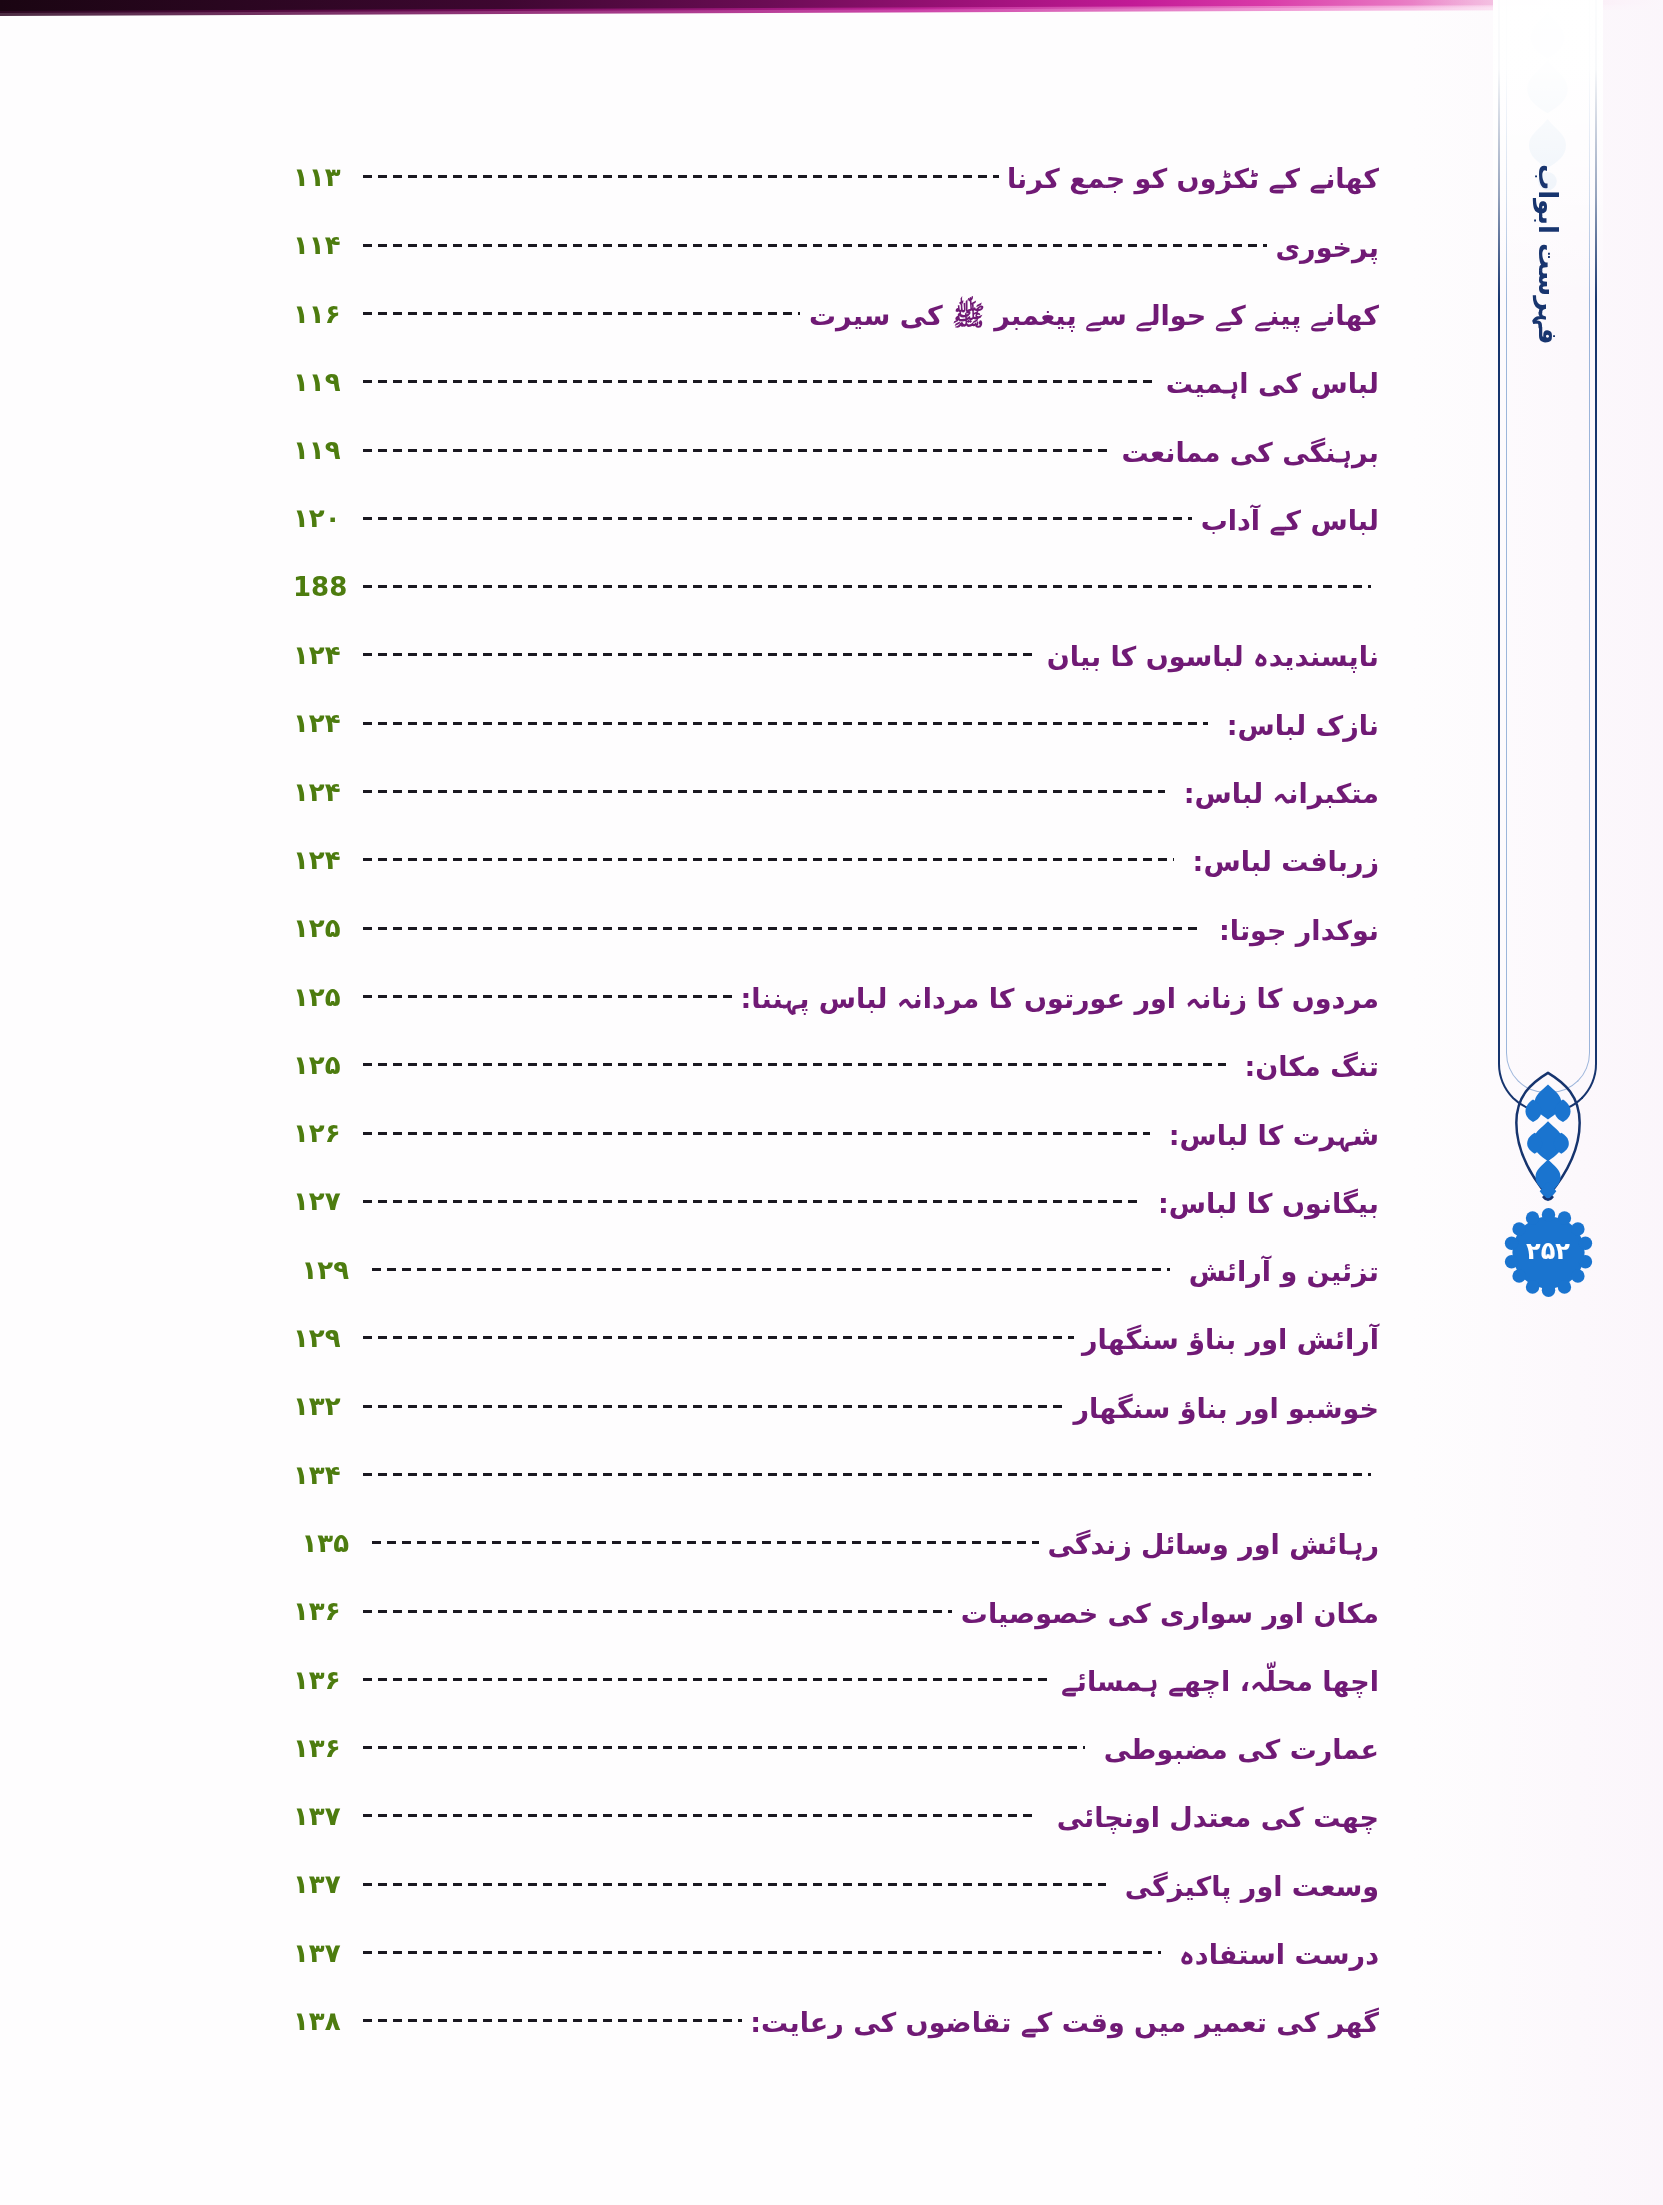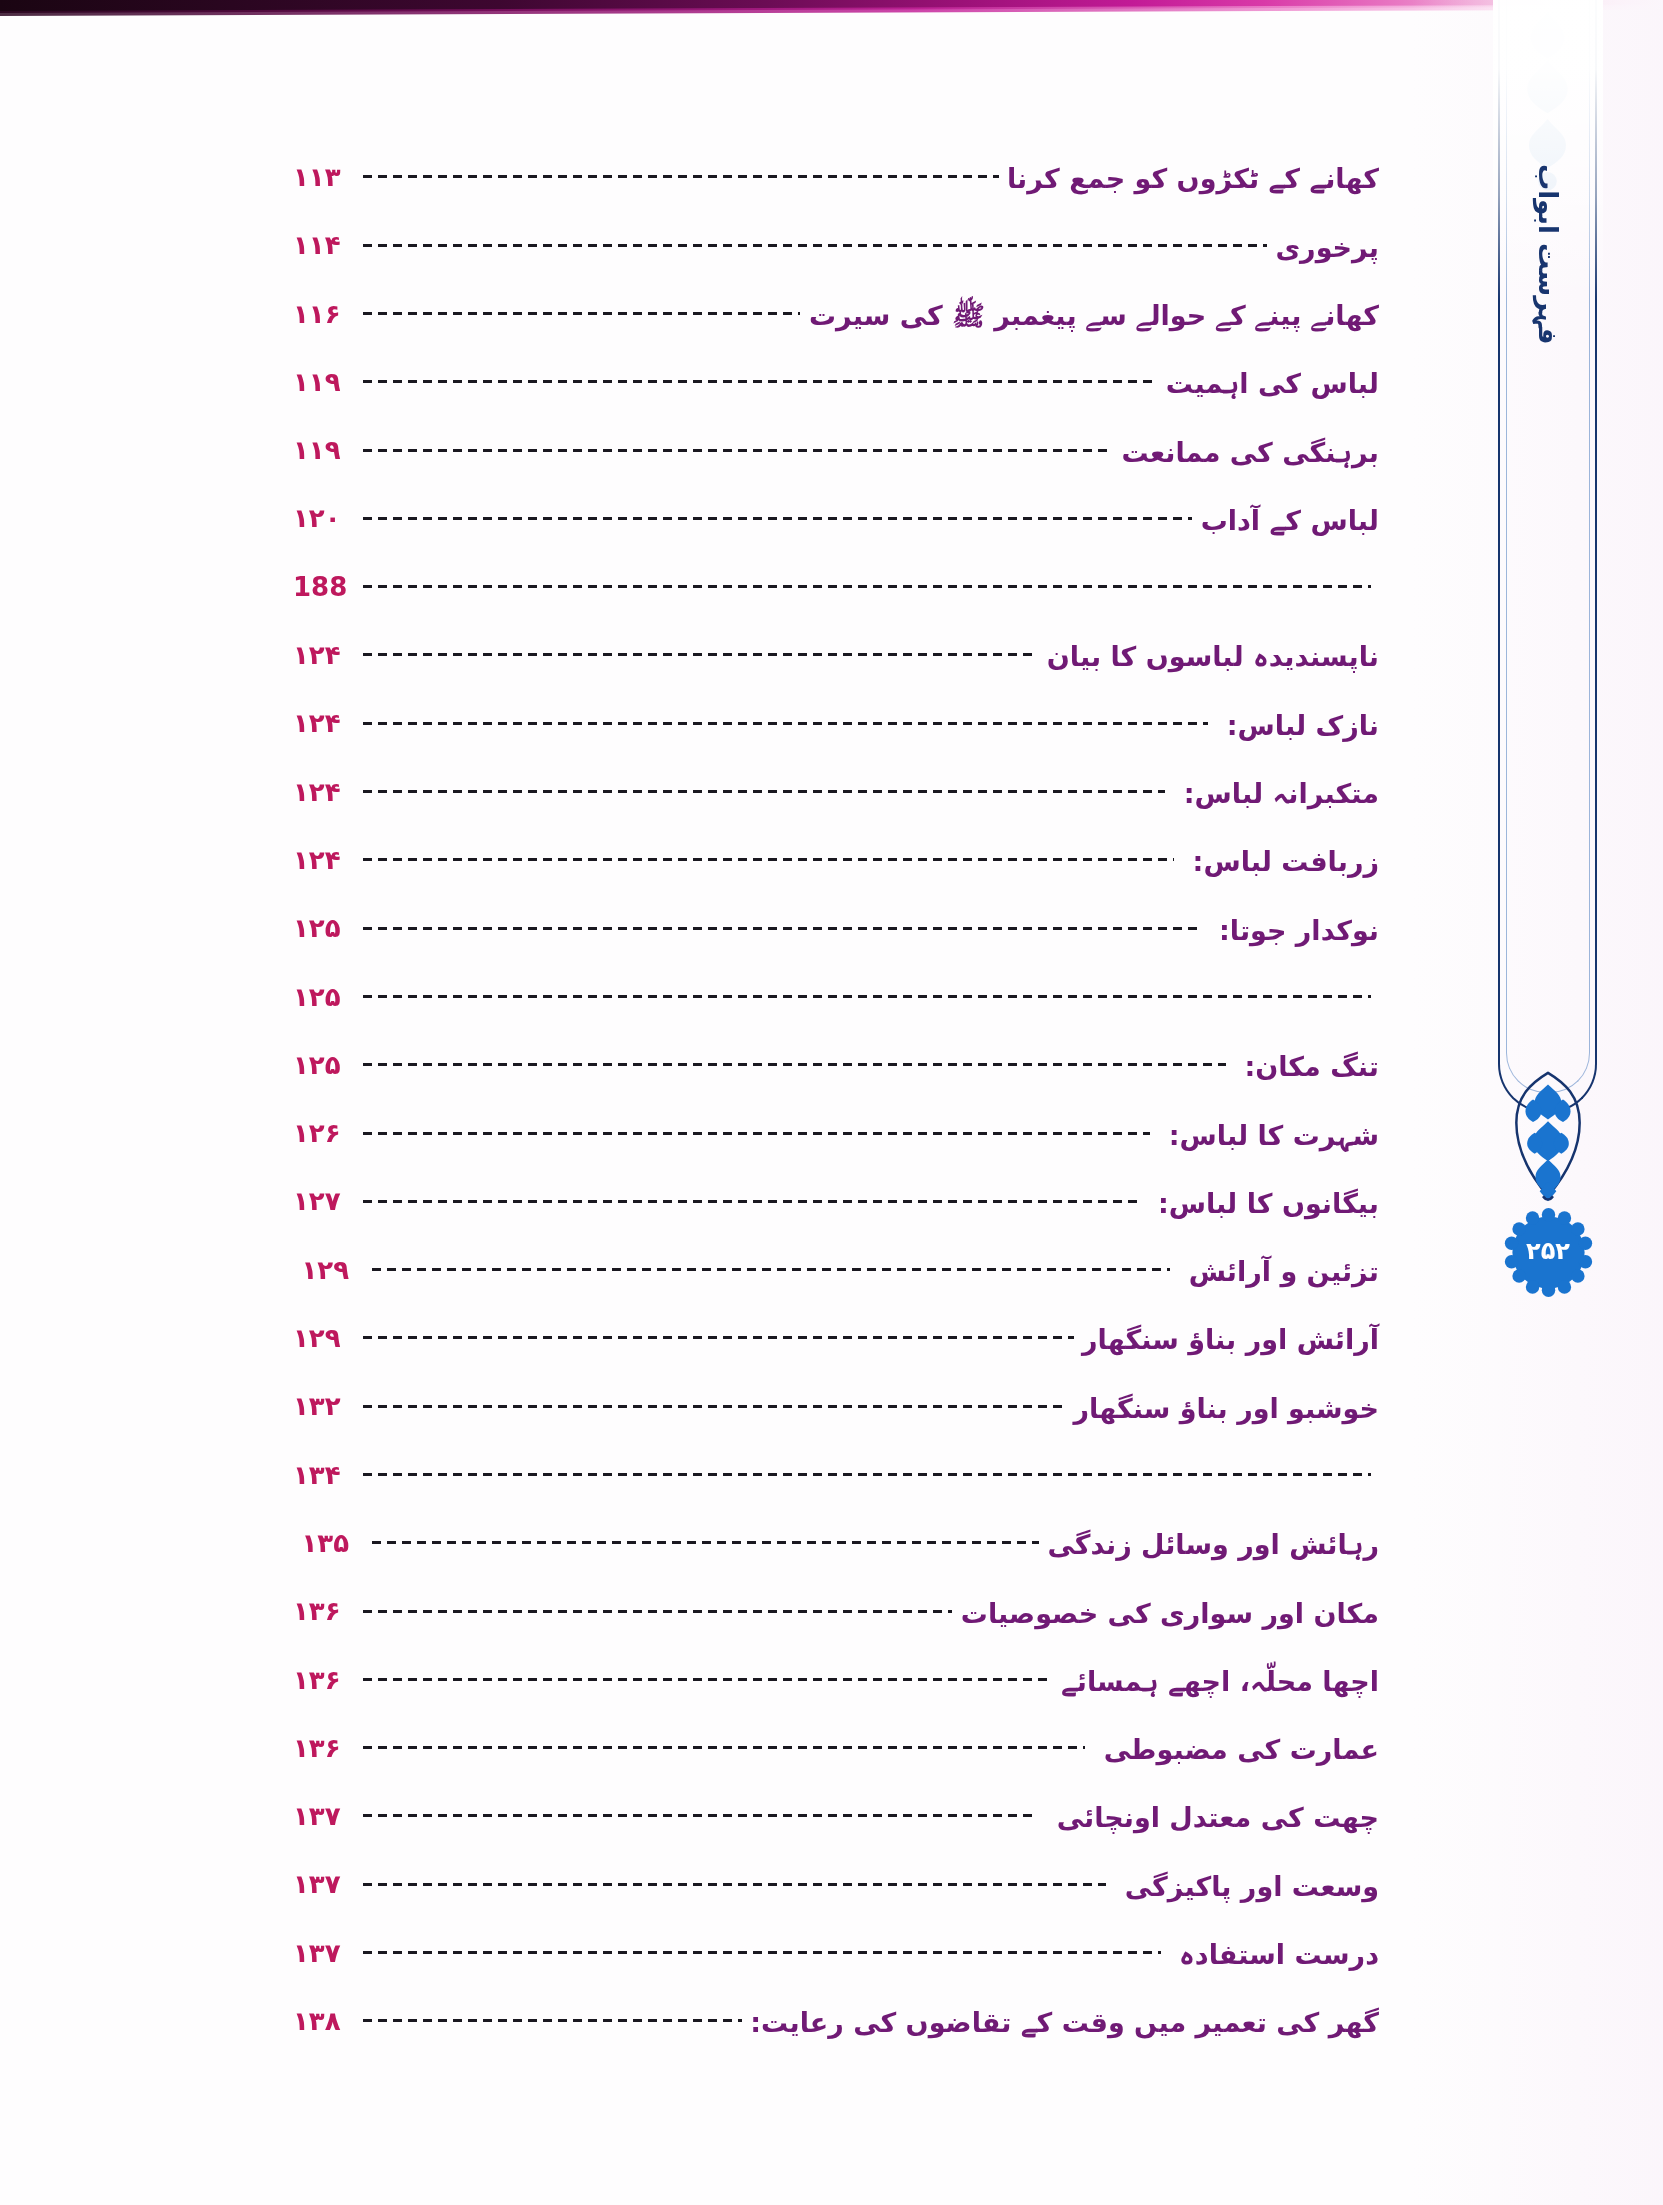--- a/index.html
+++ b/index.html
@@ -185,21 +185,21 @@
         rgba(0,0,0,0) 9.2px, rgba(0,0,0,0) 15px);
     background-position: left center;
     background-size: 100% 3.3px;
     background-repeat: repeat-x;
   }
   .toc-page {
     flex: 0 0 auto;
     font-family: "DejaVu Sans", "Liberation Sans", sans-serif;
     font-size: 26px;
     font-weight: 700;
-    color: #be185d;
+    color: #4d7c0f;
     padding-bottom: 5px;
     min-width: 62px;
     text-align: left;
     direction: ltr;
     unicode-bidi: isolate;
   }
 
   .toc-row.gap-dots .toc-dots { margin-right: 18.4px; }
   .toc-row.gap-page .toc-page { padding-left: 8.4px; }
 </style>
@@ -341,20 +341,21 @@
       <span class="toc-page">۱۲۴</span>
     </div>
 
     <div class="toc-row gap-dots">
       <span class="toc-title">نوکدار جوتا:</span>
       <span class="toc-dots"></span>
       <span class="toc-page">۱۲۵</span>
     </div>
 
     <div class="toc-row">
+      <span class="toc-title">مردوں کا زنانہ اور عورتوں کا مردانہ لباس پہننا:</span>
       <span class="toc-dots"></span>
       <span class="toc-page">۱۲۵</span>
     </div>
 
     <div class="toc-row gap-dots">
       <span class="toc-title">تنگ مکان:</span>
       <span class="toc-dots"></span>
       <span class="toc-page">۱۲۵</span>
     </div>
 

